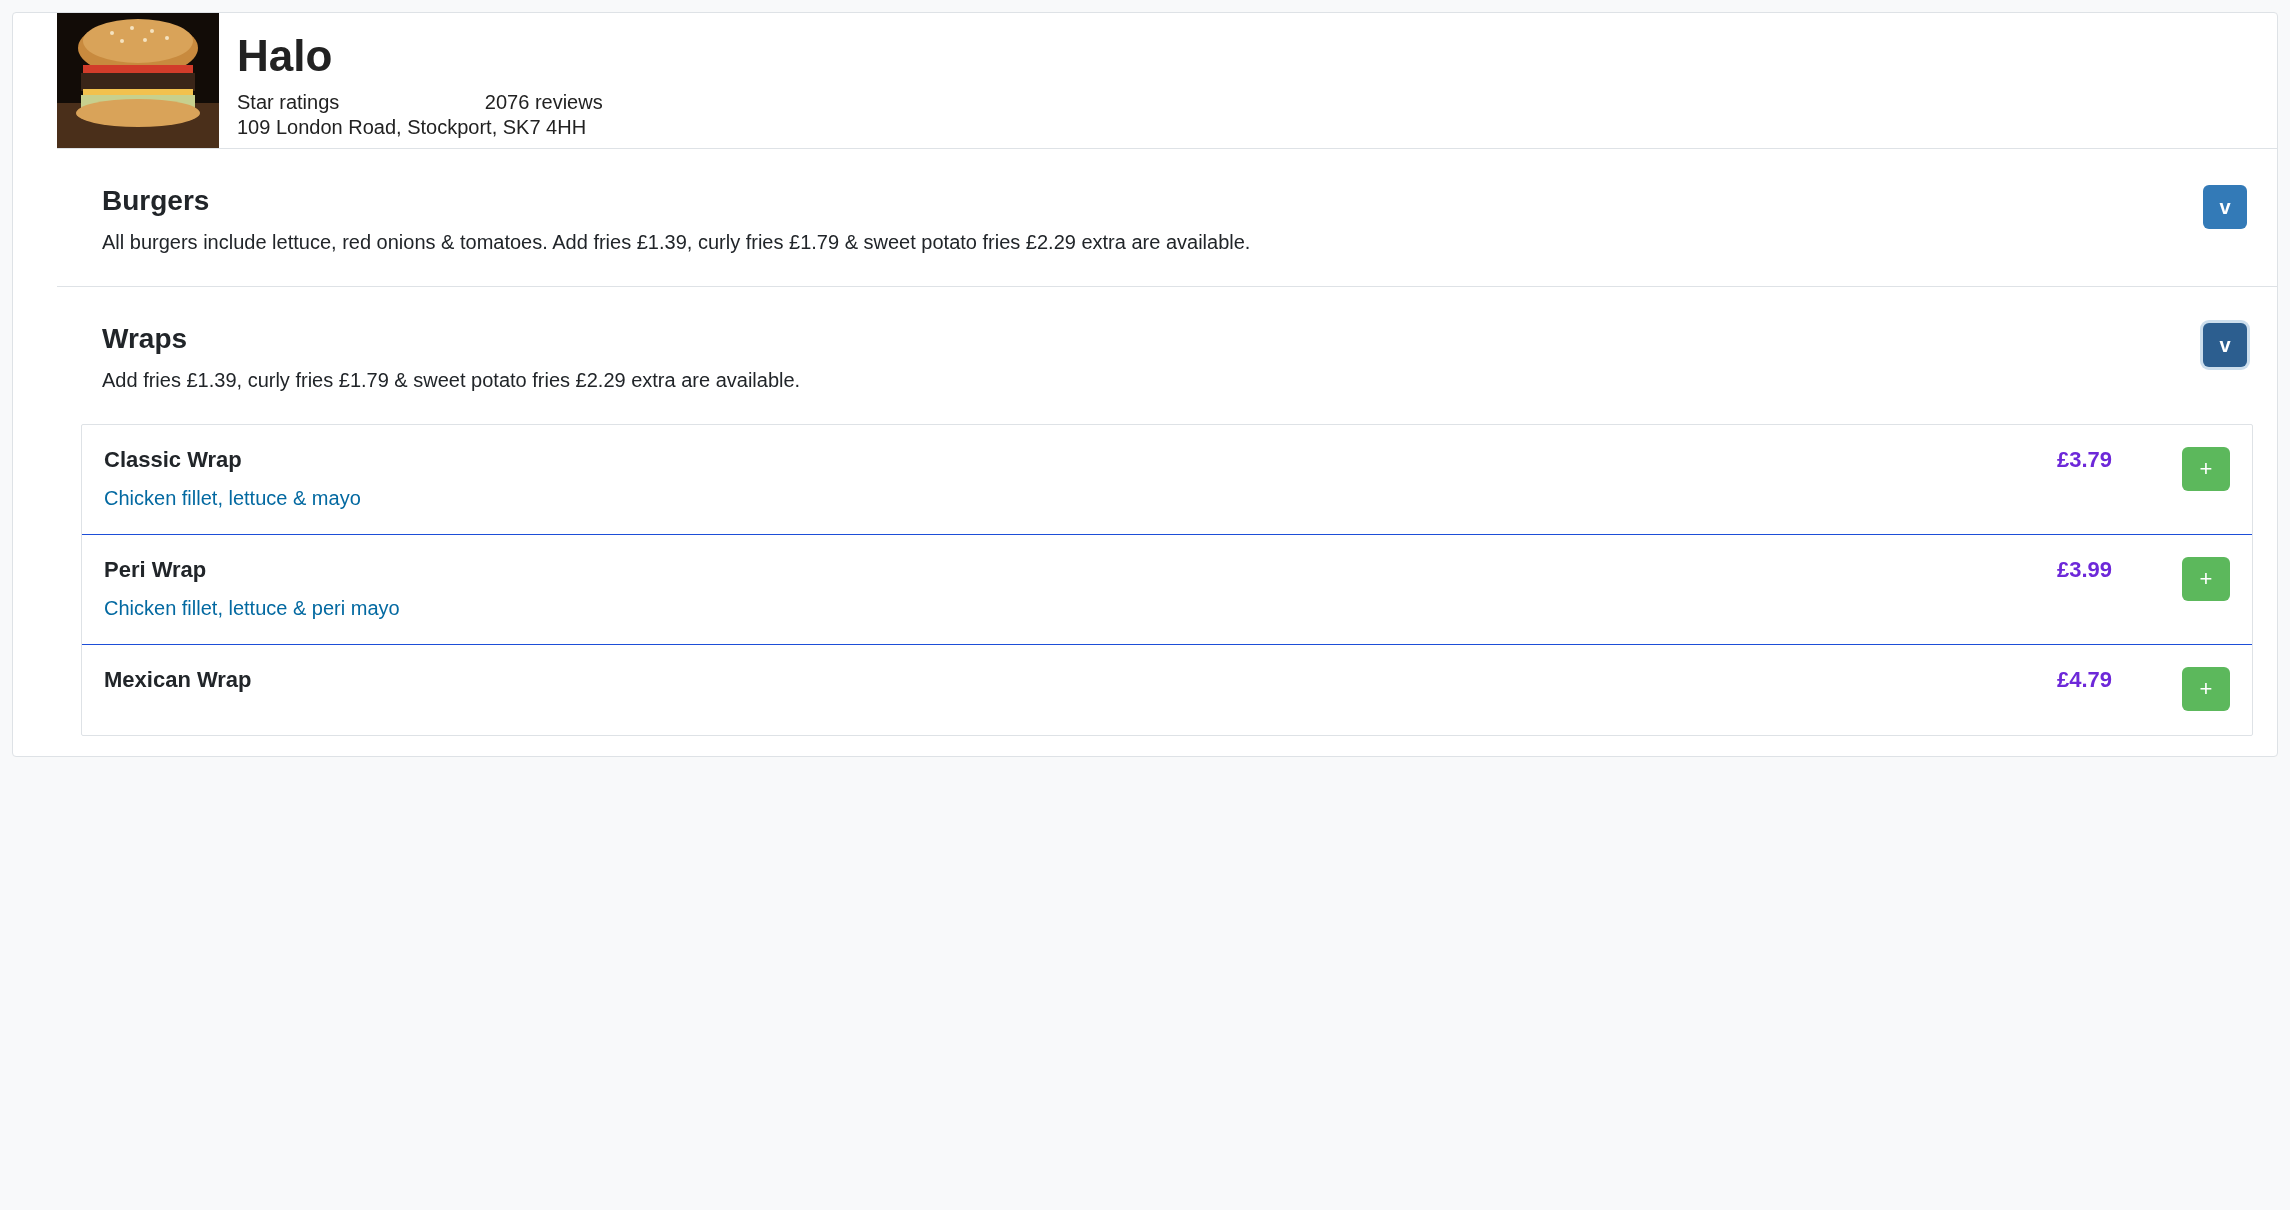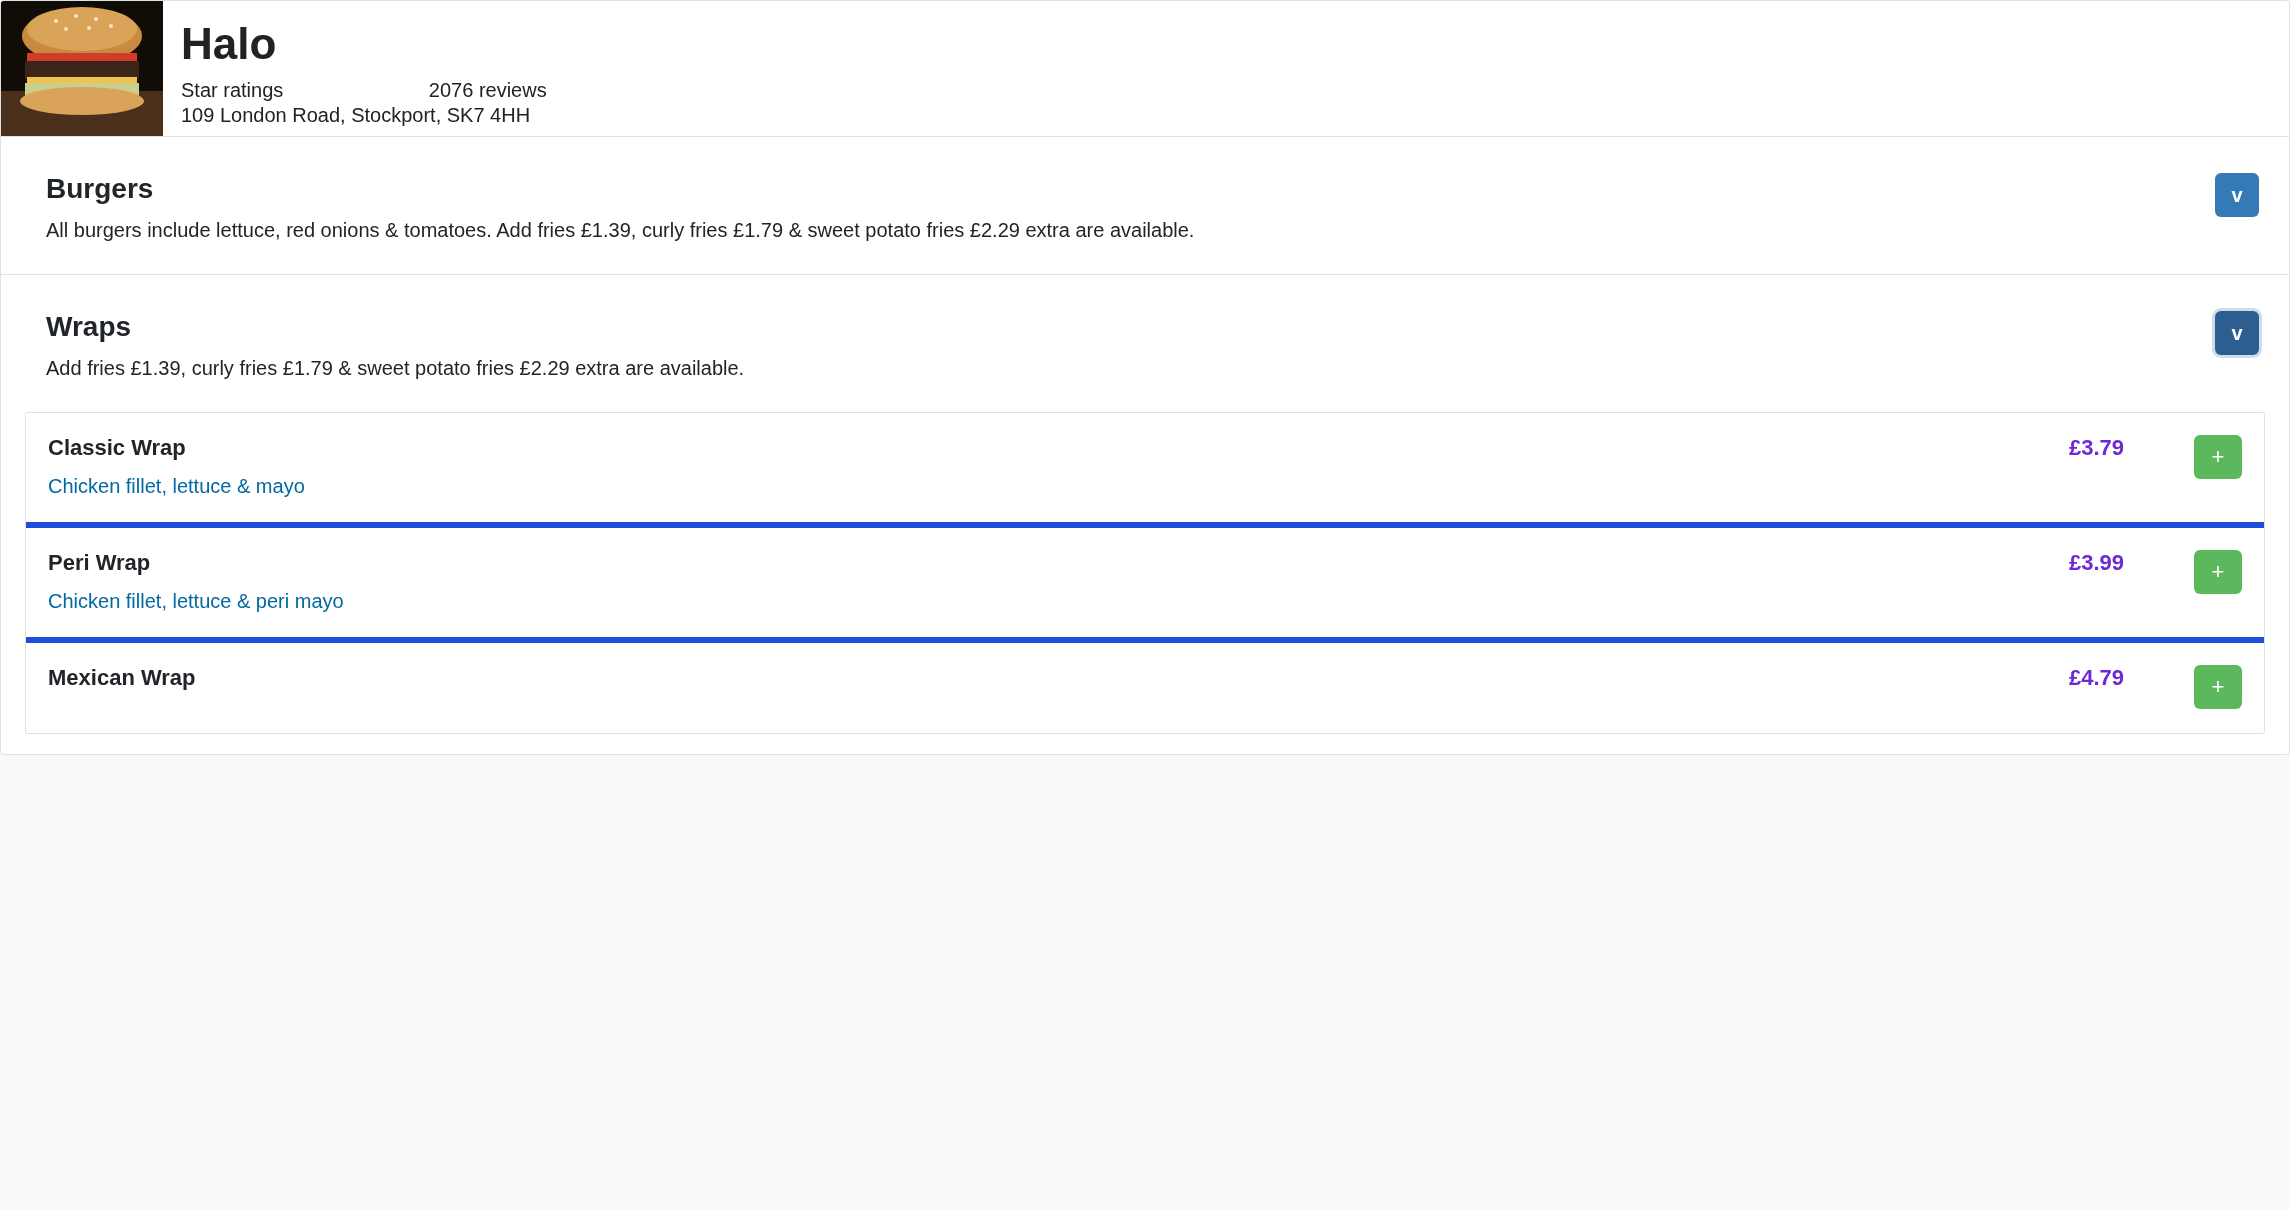--- a/index.html
+++ b/index.html
@@ -9,22 +9,23 @@
     }
     body {
       font-family: -apple-system, BlinkMacSystemFont, "Segoe UI", Helvetica, Arial, sans-serif;
       background: #f8f9fa;
       color: #212529;
     }
     .card {
       background: #fff;
       border: 1px solid #dee2e6;
       border-radius: 4px;
-      margin: 0;
+      margin: 12px;
       overflow: hidden;
+      padding-left: 44px;
     }
     .header {
       display: flex;
       gap: 18px;
       padding: 0;
       border-bottom: 1px solid #dee2e6;
     }
     .restaurant-image {
       width: 162px;
       height: 135px;
@@ -102,21 +103,21 @@
     }
     .items {
       border: 1px solid #dee2e6;
       margin: 0 24px 20px 24px;
       border-radius: 2px;
     }
     .item-row {
       display: flex;
       align-items: flex-start;
       padding: 22px 22px 24px 22px;
-      border-bottom: 6px solid #1d4ed8;
+      border-bottom: 1px solid #1d4ed8;
     }
     .item-row:last-child {
       border-bottom: none;
     }
     .item-left {
       flex: 1;
     }
     .item-name {
       font-size: 22px;
       font-weight: 700;

